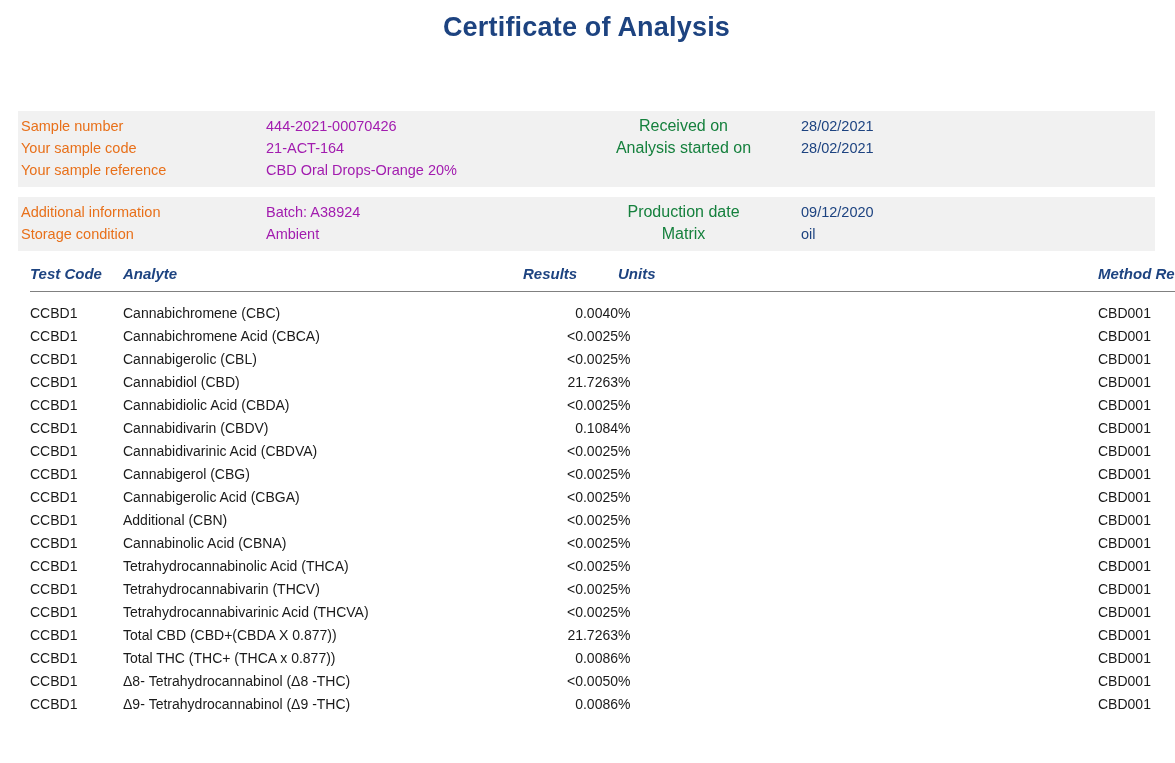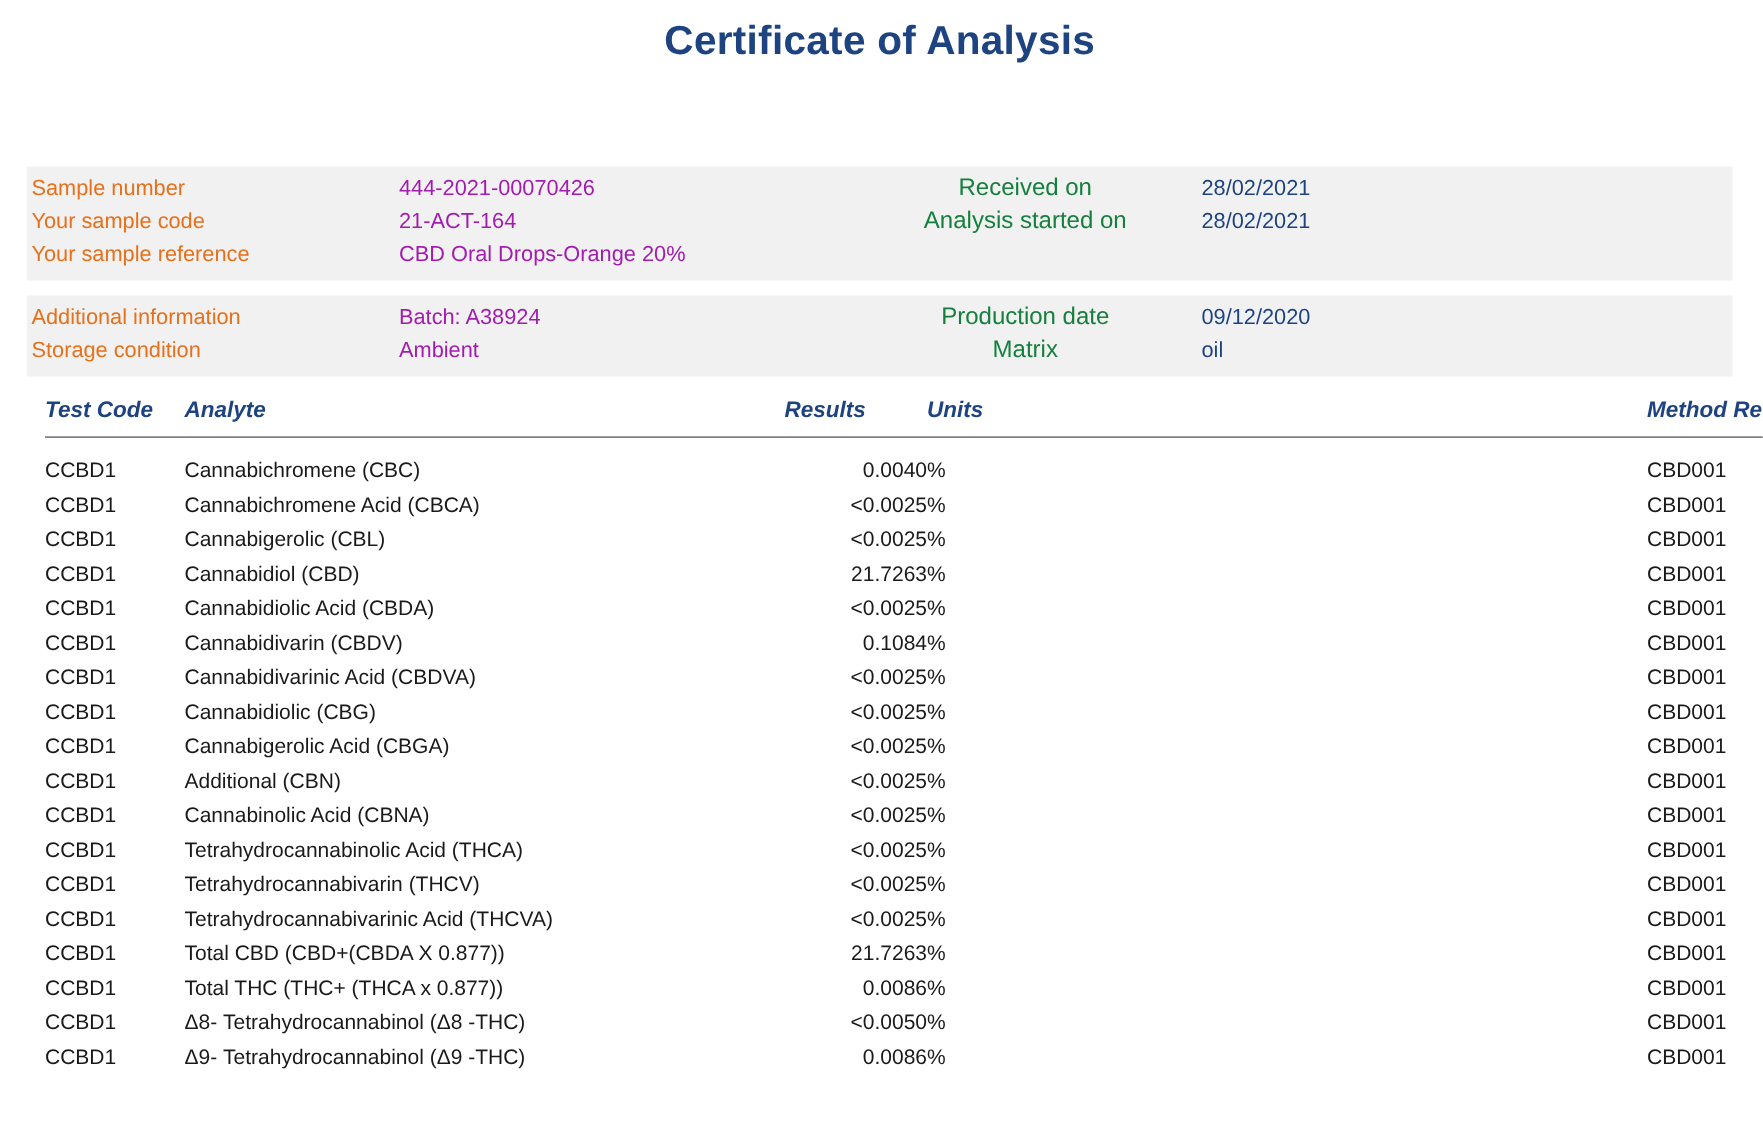--- a/index.html
+++ b/index.html
@@ -216,21 +216,21 @@
         <tr>
           <td class="c-code">CCBD1</td>
           <td class="c-analyte">Cannabidivarinic Acid (CBDVA)</td>
           <td class="c-results">&lt;0.0025</td>
           <td class="c-units">%</td>
           <td class="c-spacer"></td>
           <td class="c-method">CBD001</td>
         </tr>
         <tr>
           <td class="c-code">CCBD1</td>
-          <td class="c-analyte">Cannabidiolic (CBG)</td>
+          <td class="c-analyte">Cannabigerol (CBG)</td>
           <td class="c-results">&lt;0.0025</td>
           <td class="c-units">%</td>
           <td class="c-spacer"></td>
           <td class="c-method">CBD001</td>
         </tr>
         <tr>
           <td class="c-code">CCBD1</td>
           <td class="c-analyte">Cannabigerolic Acid (CBGA)</td>
           <td class="c-results">&lt;0.0025</td>
           <td class="c-units">%</td>

